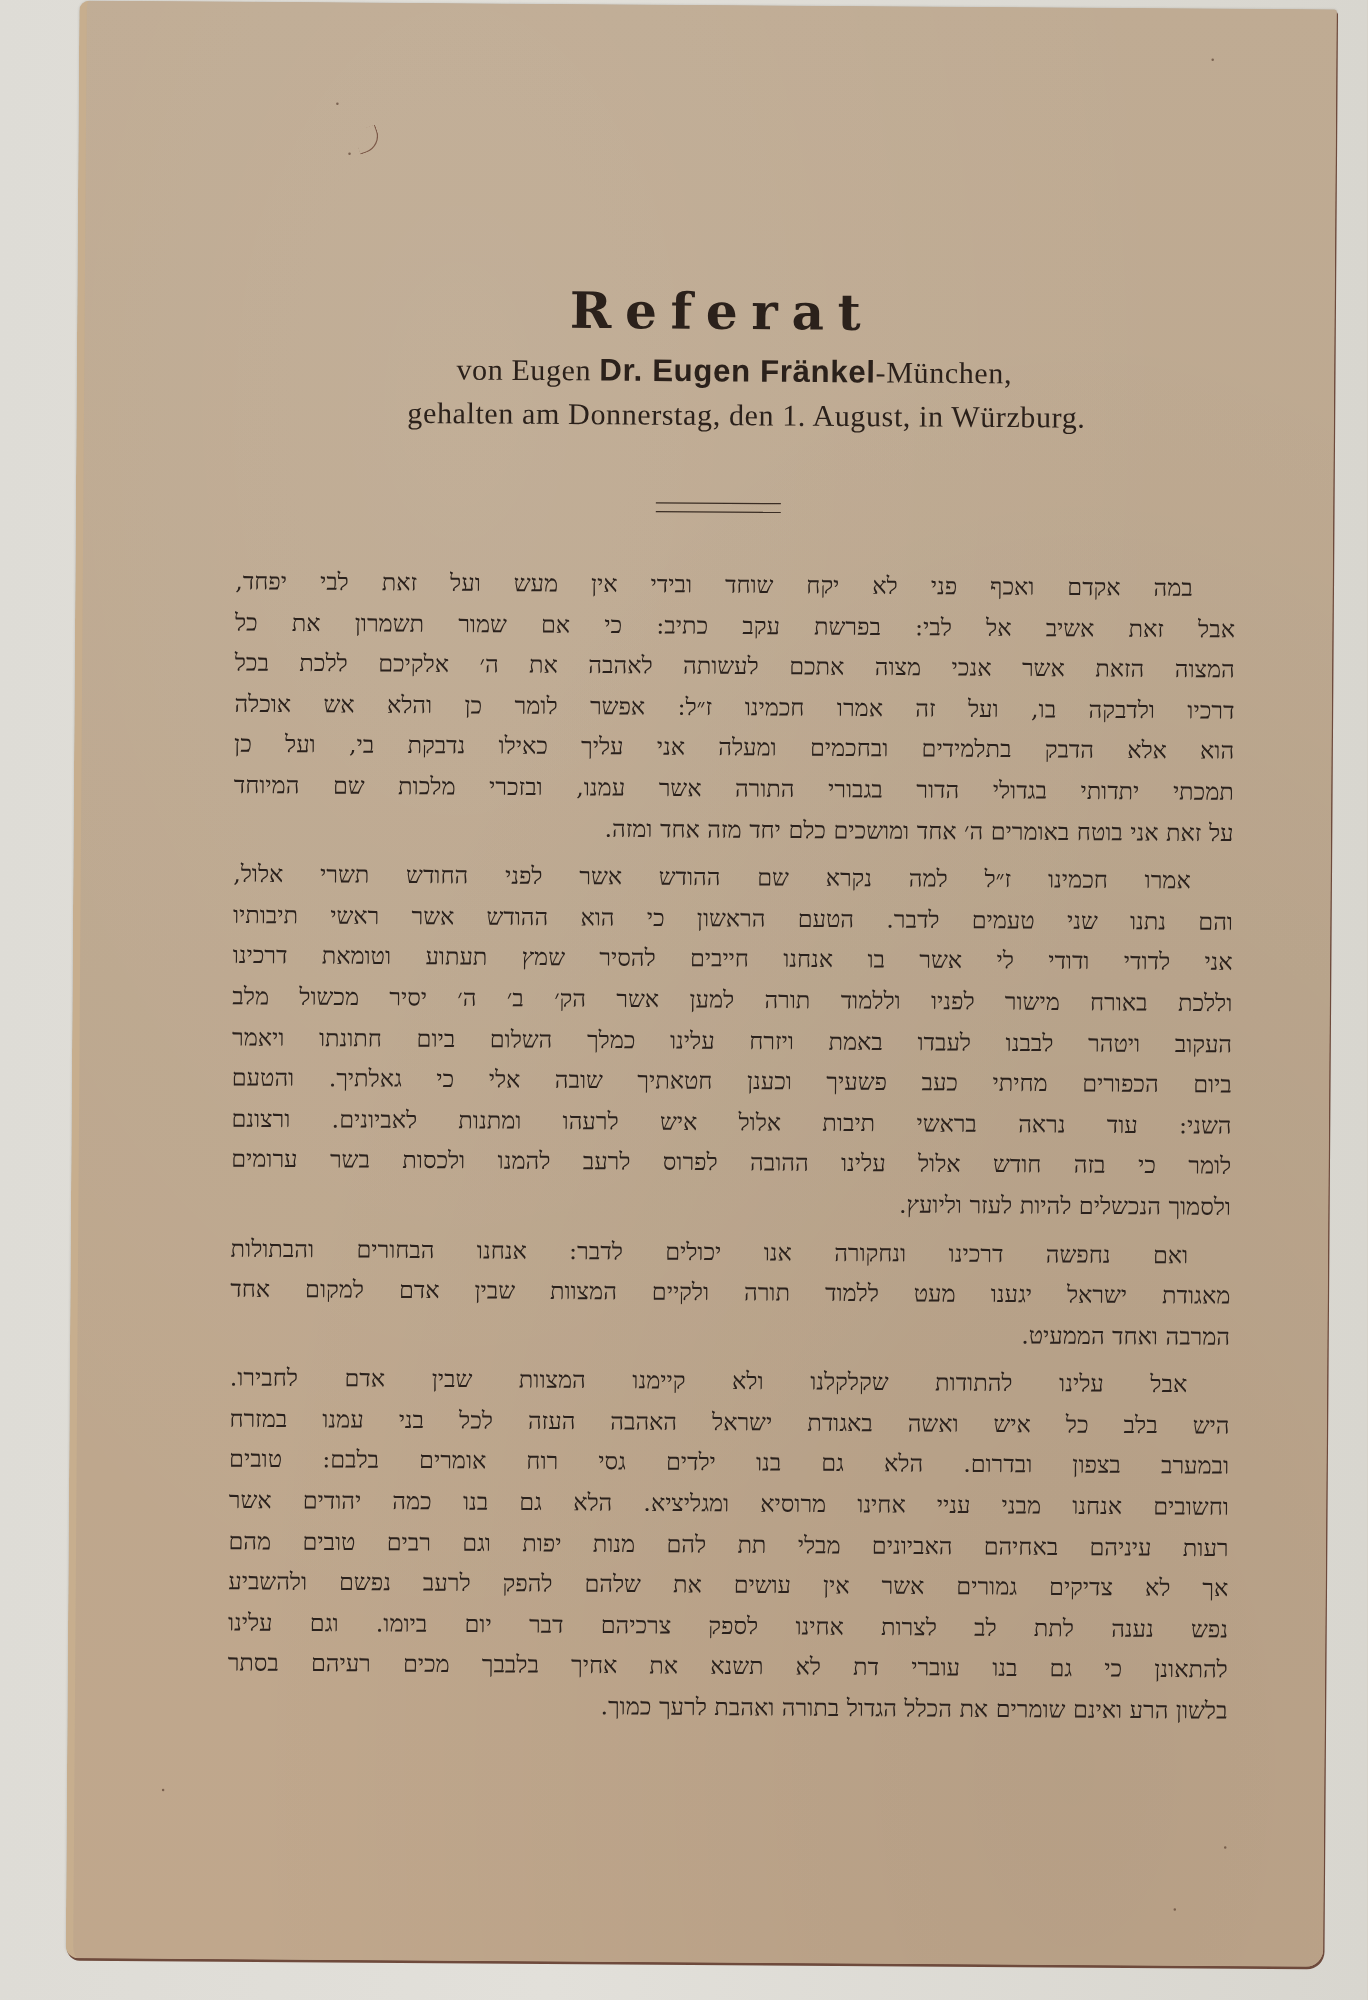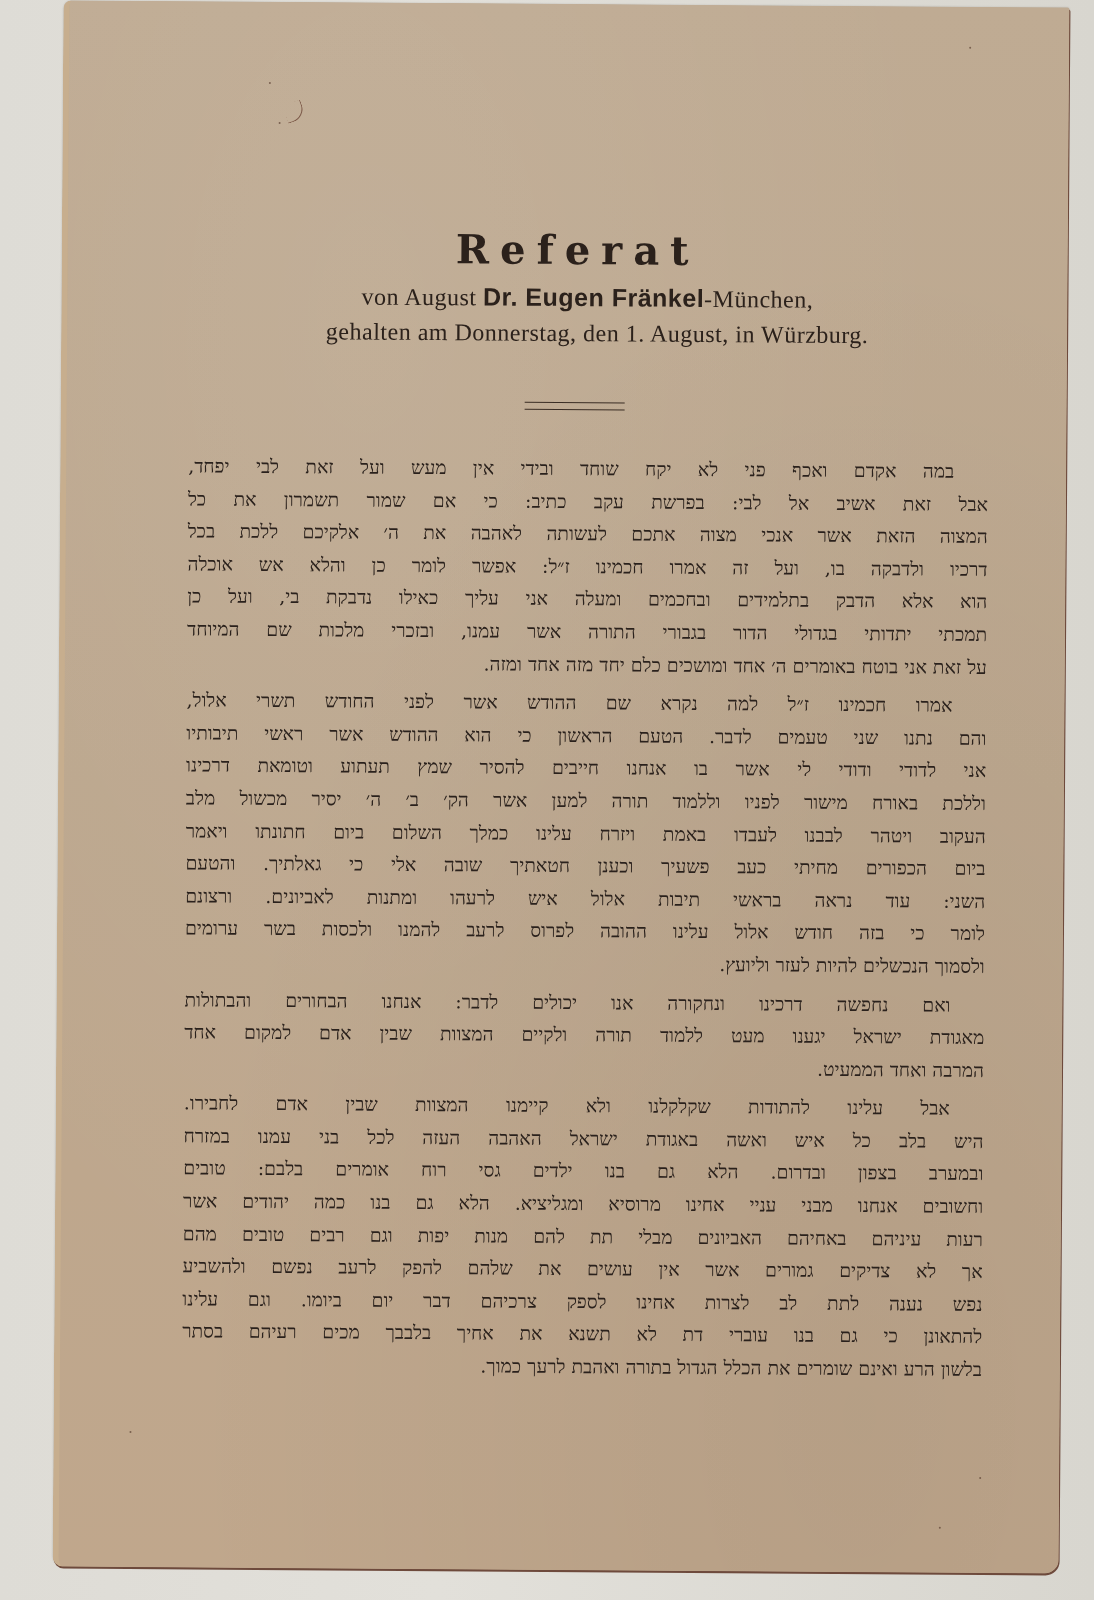--- a/index.html
+++ b/index.html
@@ -135,21 +135,21 @@
   <span class="speck" style="left:200px;top:80px"></span>
   <span class="speck" style="left:210px;top:120px"></span>
   <span class="speck" style="left:900px;top:40px"></span>
   <span class="speck" style="left:920px;top:1470px"></span>
   <span class="speck" style="left:880px;top:1520px"></span>
   <span class="speck" style="left:70px;top:1430px"></span>
 
   <div class="header">
     <h1 class="title">Referat</h1>
     <div class="byline">
-      <span>von August </span><span class="strong">Dr. Eugen Fränkel</span><span>-München,</span>
+      <span>von Eugen </span><span class="strong">Dr. Eugen Fränkel</span><span>-München,</span>
     </div>
     <div class="occasion">gehalten am Donnerstag, den 1. August, in Würzburg.</div>
   </div>
 
   <div class="rule"></div>
 
   <div class="body-text">
     <div class="para">
       <span class="line first">במה אקדם ואכף פני לא יקח שוחד ובידי אין מעש ועל זאת לבי יפחד,</span>
       <span class="line">אבל זאת אשיב אל לבי: בפרשת עקב כתיב: כי אם שמור תשמרון את כל</span>

